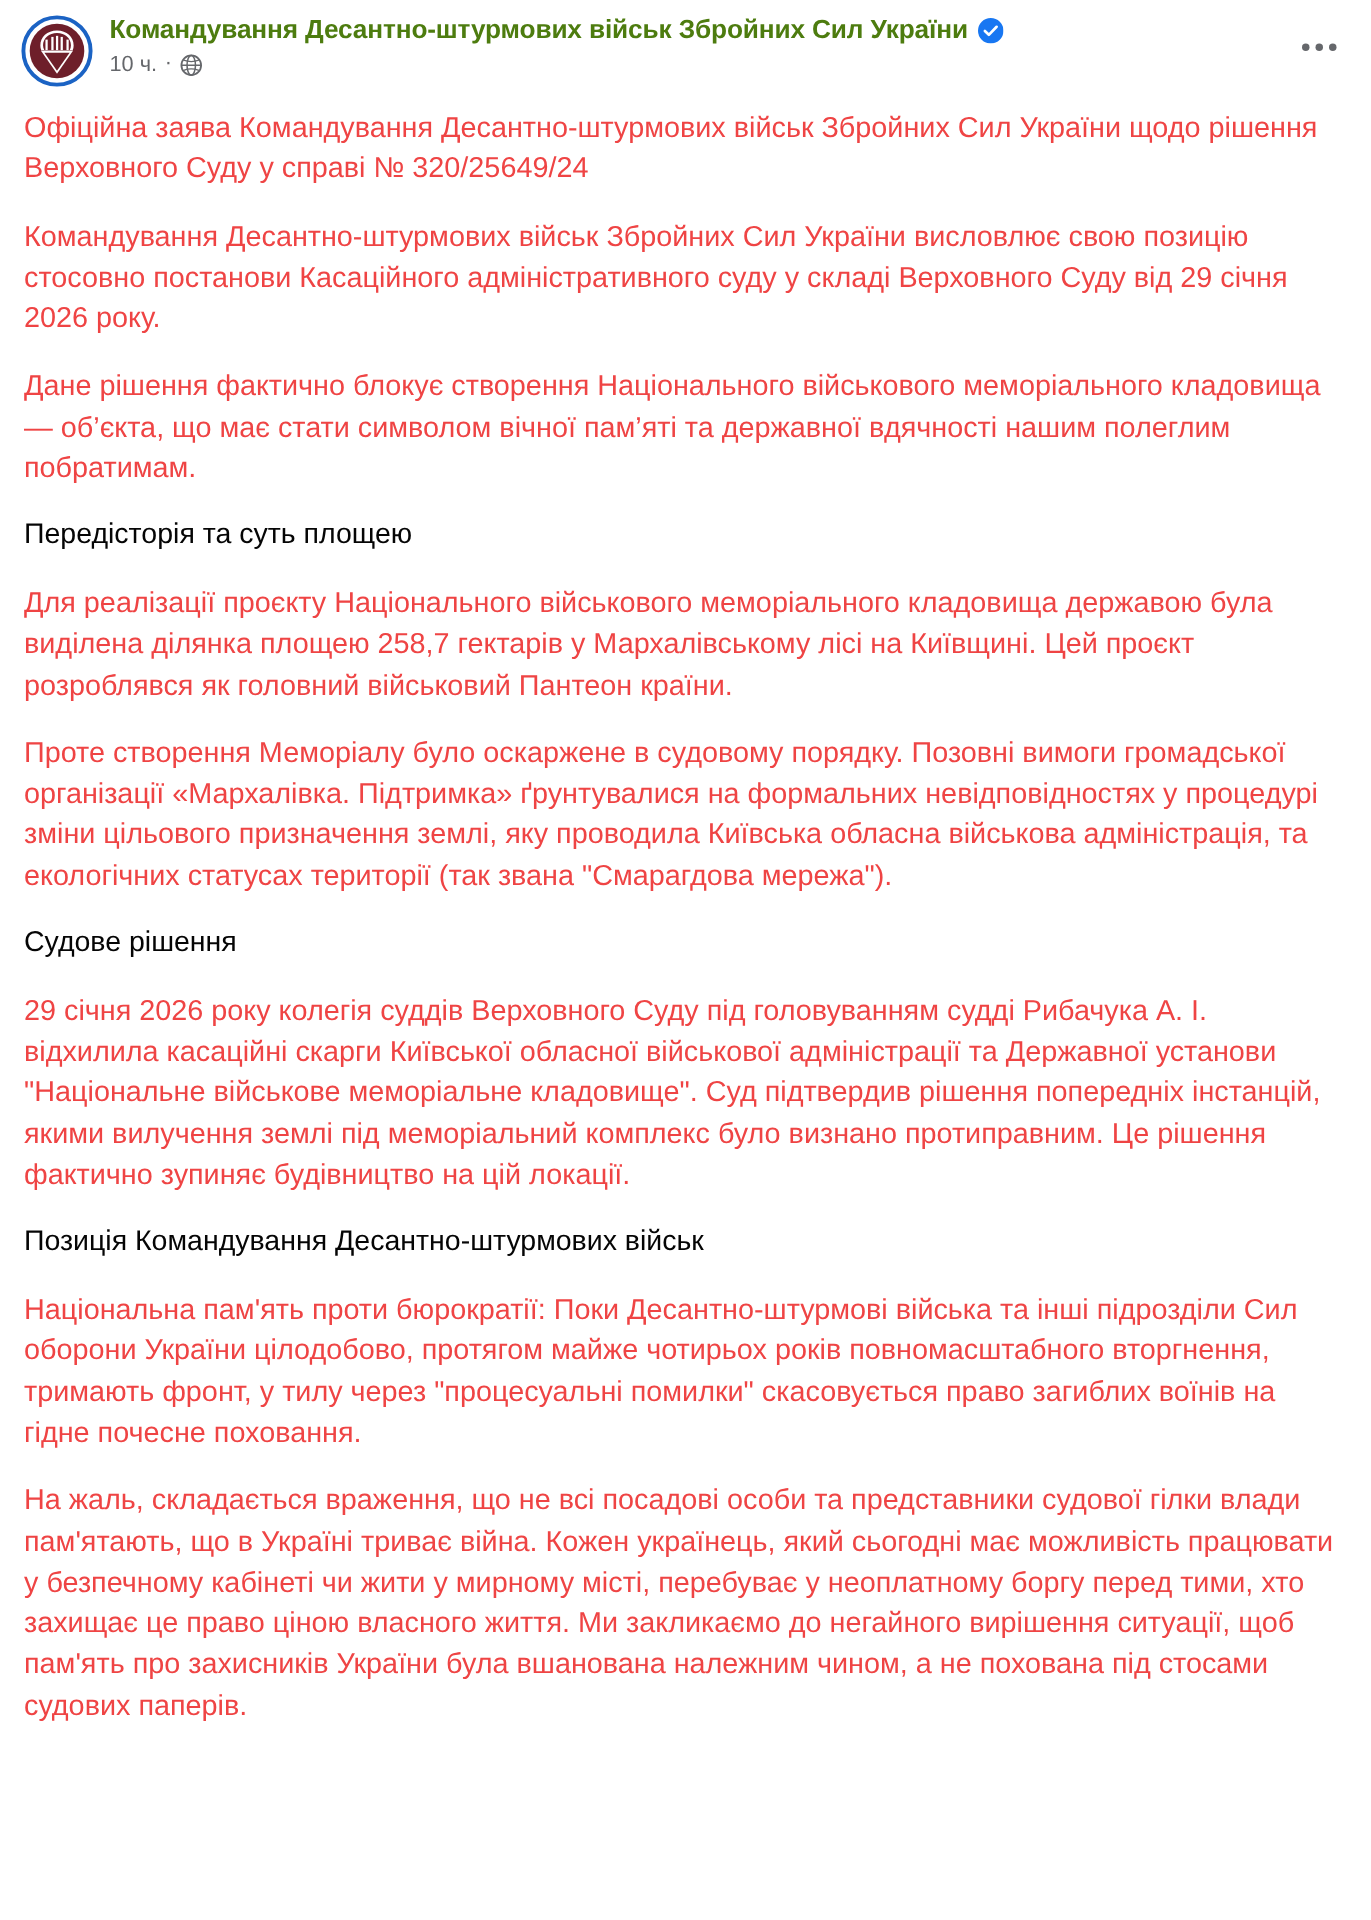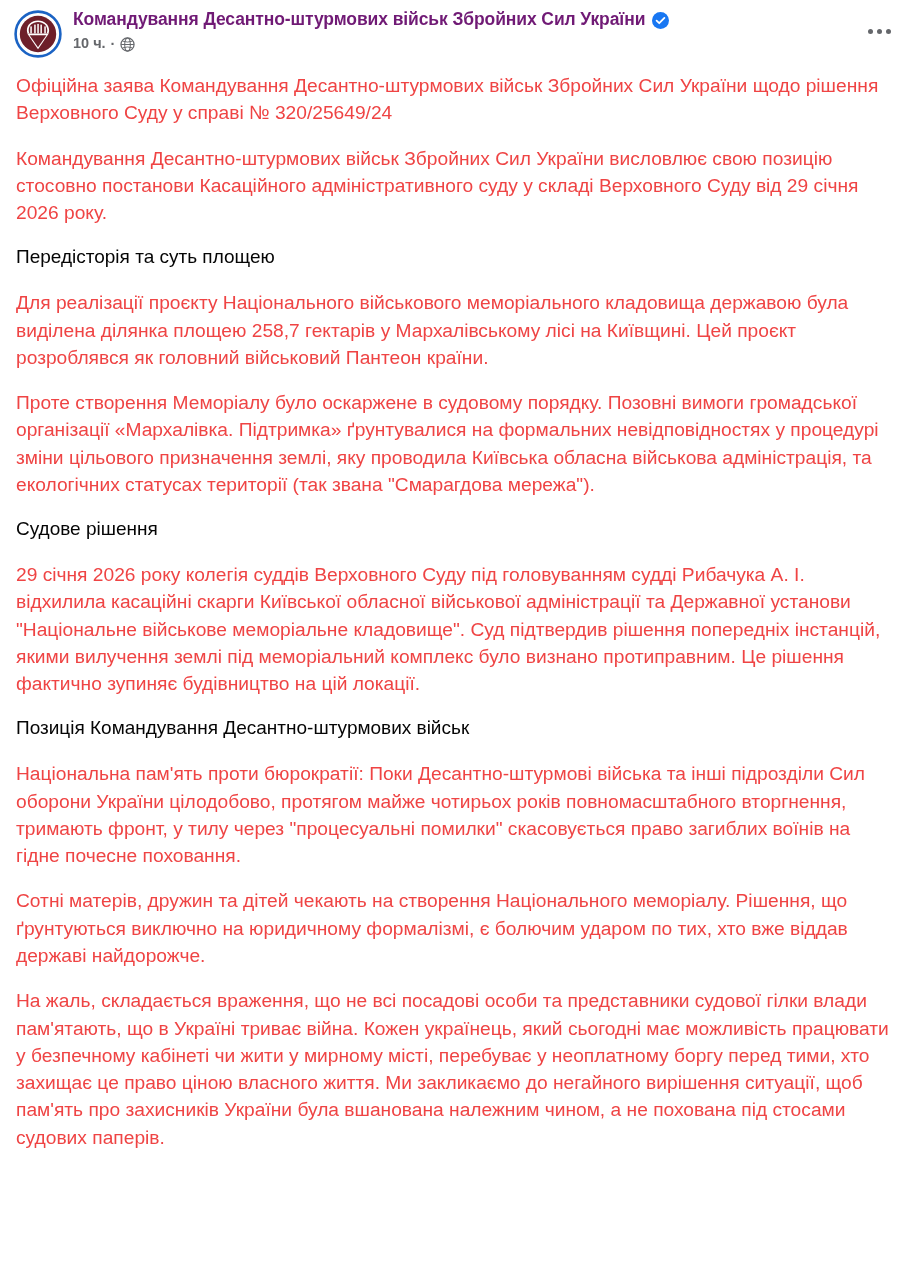--- a/index.html
+++ b/index.html
@@ -50,41 +50,40 @@
   }
   .name-row {
     display: flex;
     align-items: center;
     line-height: 1.22;
     flex-wrap: nowrap;
   }
   .page-name {
     font-size: 17.5px;
     font-weight: bold;
-    color: #701a75;
+    color: #4d7c0f;
     letter-spacing: -0.1px;
     white-space: nowrap;
   }
   .verified-badge {
     flex: 0 0 auto;
     margin-left: 7px;
     display: inline-flex;
     align-items: center;
     position: relative;
     top: 1px;
   }
   .verified-badge svg { display: block; width: 17px; height: 17px; }
 
   .meta-row {
     display: flex;
-    align-items: flex-end;
+    align-items: flex-start;
     margin-top: 5px;
     color: #65676B;
     font-size: 14.5px;
-    font-weight: bold;
   }
   .meta-time { color: #65676B; }
   .meta-dot {
     margin: 0 5px;
     color: #65676B;
     font-size: 14.5px;
     line-height: 1;
   }
   .globe-icon {
     display: inline-flex;
@@ -193,24 +192,24 @@
     <div class="more-menu">
       <span class="dot"></span>
       <span class="dot"></span>
       <span class="dot"></span>
     </div>
   </div>
 
   <div class="post-body">
     <p class="para">Офіційна заява Командування Десантно-штурмових військ Збройних Сил України щодо рішення Верховного Суду у справі № 320/25649/24</p>
     <p class="para">Командування Десантно-штурмових військ Збройних Сил України висловлює свою позицію стосовно постанови Касаційного адміністративного суду у складі Верховного Суду від 29 січня 2026 року.</p>
+    <p class="para">Дане рішення фактично блокує створення Національного військового меморіального кладовища — об’єкта, що має стати символом вічної пам’яті та державної вдячності нашим полеглим побратимам.</p>
     <p class="section-head">Передісторія та суть площею</p>
     <p class="para">Для реалізації проєкту Національного військового меморіального кладовища державою була виділена ділянка площею 258,7 гектарів у Мархалівському лісі на Київщині. Цей проєкт розроблявся як головний військовий Пантеон країни.</p>
     <p class="para">Проте створення Меморіалу було оскаржене в судовому порядку. Позовні вимоги громадської організації «Мархалівка. Підтримка» ґрунтувалися на формальних невідповідностях у процедурі зміни цільового призначення землі, яку проводила Київська обласна військова адміністрація, та екологічних статусах території (так звана "Смарагдова мережа").</p>
     <p class="section-head">Судове рішення</p>
     <p class="para">29 січня 2026 року колегія суддів Верховного Суду під головуванням судді Рибачука А. І. відхилила касаційні скарги Київської обласної військової адміністрації та Державної установи "Національне військове меморіальне кладовище". Суд підтвердив рішення попередніх інстанцій, якими вилучення землі під меморіальний комплекс було визнано протиправним. Це рішення фактично зупиняє будівництво на цій локації.</p>
     <p class="section-head">Позиція Командування Десантно-штурмових військ</p>
     <p class="para">Національна пам'ять проти бюрократії: Поки Десантно-штурмові війська та інші підрозділи Сил оборони України цілодобово, протягом майже чотирьох років повномасштабного вторгнення, тримають фронт, у тилу через "процесуальні помилки" скасовується право загиблих воїнів на гідне почесне поховання.</p>
-    <p class="para">Сотні матерів, дружин та дітей чекають на створення Національного меморіалу. Рішення, що ґрунтуються виключно на юридичному формалізмі, є болючим ударом по тих, хто вже віддав державі найдорожче.</p>
     <p class="para">На жаль, складається враження, що не всі посадові особи та представники судової гілки влади пам'ятають, що в Україні триває війна. Кожен українець, який сьогодні має можливість працювати у безпечному кабінеті чи жити у мирному місті, перебуває у неоплатному боргу перед тими, хто захищає це право ціною власного життя. Ми закликаємо до негайного вирішення ситуації, щоб пам'ять про захисників України була вшанована належним чином, а не похована під стосами судових паперів.</p>
   </div>
 
 </div>
 
 </body></html>

